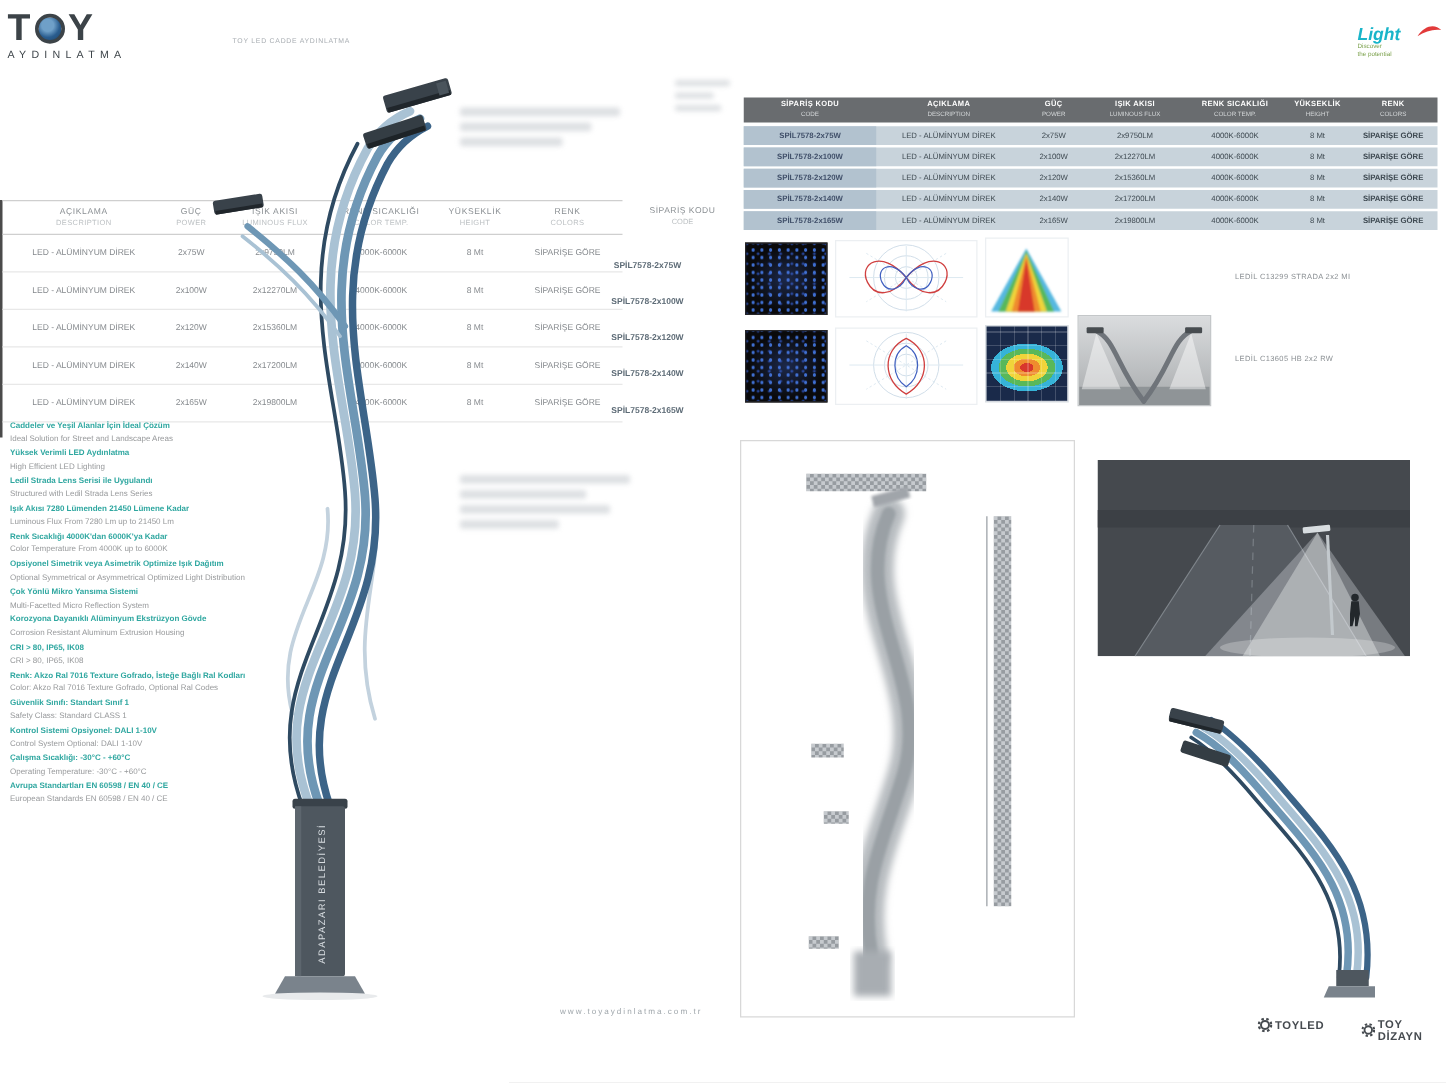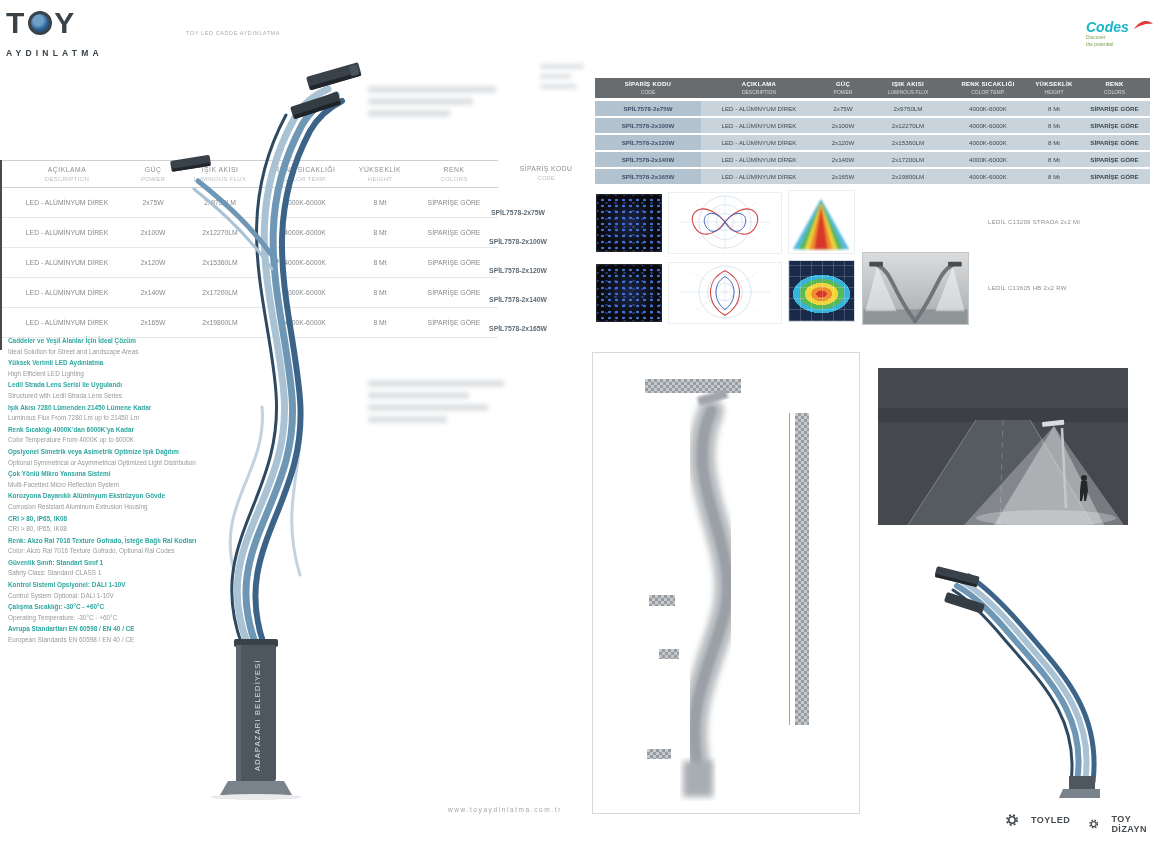--- a/index.html
+++ b/index.html
@@ -6,21 +6,21 @@
   #sheet{position:relative;width:1157px;height:866px;background:#ffffff;overflow:hidden;
          font-family:"Liberation Sans",sans-serif;color:#777;}
   .abs{position:absolute;}
 
   
   .brand-logo{left:6px;top:8px;}
   .logo-row{display:flex;align-items:center;font-weight:bold;font-size:30px;color:#3c4348;letter-spacing:2px;line-height:30px;}
   .globe{display:inline-block;width:24px;height:24px;border-radius:50%;margin:0 2px;
          background:radial-gradient(circle at 40% 35%, #6fa0c8 0 30%, #2a5d8f 60%, #1d4469 100%);
          border:3px solid #3c4348;box-sizing:border-box;}
-  .logo-sub{font-size:8.5px;letter-spacing:4.2px;color:#3c4348;font-weight:bold;margin-top:10px;}
+  .logo-sub{font-size:8.5px;letter-spacing:4.2px;color:#3c4348;font-weight:normal;margin-top:0;}
   .product-title{left:98px;top:6px;font-size:44px;font-weight:bold;color:#c3cad0;letter-spacing:1px;}
   .product-title sup{font-size:10px;color:#c3cad0;}
   .tagline{left:186px;top:30px;font-size:5.5px;letter-spacing:.6px;color:#a8adb2;}
 
   
   .table-edge{left:0;top:160px;width:2px;height:190px;background:#4a4a4a;}
   .ltable{left:2px;top:160px;width:496px;}
   .lthead{display:grid;grid-template-columns:118px 54px 80px 90px 60px 88px;
           border-top:1px solid #cfcfcf;border-bottom:1px solid #cfcfcf;padding:5px 0 5px 6px;}
   .lth{text-align:center;}
@@ -97,21 +97,21 @@
   .certs .cert:nth-of-type(6){background:#43a047;color:#fff;font-size:7px;font-weight:bold;
     padding:3px 4px;border-radius:3px;}
   .certs .cert:nth-of-type(7){width:18px;height:18px;border:1px solid #9a9ea1;border-radius:50%;
     background:radial-gradient(circle,#c9cdd0 0 3px,transparent 3px);}
   .certs .cert:nth-of-type(8){font-size:8px;font-weight:bold;}
   .certs .cert:nth-of-type(9){font-size:13px;font-weight:bold;color:#43a047;}
 
   .website{left:448px;top:806px;font-size:6.5px;letter-spacing:1.6px;color:#9fa6ab;text-decoration:none;}
 
   
-  .flogo{display:flex;align-items:center;gap:13px;font-weight:bold;font-size:9px;color:#464b50;letter-spacing:.5px;}
+  .flogo{display:flex;align-items:center;gap:2px;font-weight:bold;font-size:9px;color:#464b50;letter-spacing:.5px;}
   .toyled{left:1006px;top:814px;}
   .toydizayn{left:1065px;top:814px;padding-left:24px;}
 
   
   .turkey{left:1086px;top:20px;width:64px;}
   .turkey-title{font-size:14px;color:#19b5c9;font-weight:bold;font-style:italic;line-height:14px;}
   .turkey-sub{font-size:5px;color:#7aa04a;line-height:7px;}
   .tulip{position:absolute;right:-4px;top:-2px;}
 </style>
 </head>
@@ -569,21 +569,21 @@
     <g>
       <rect x="134" y="248" width="26" height="13" fill="#4e575f"></rect>
       <path d="M128,261 L166,261 L170,270 L124,270 Z" fill="#7a838c"></path>
     </g>
   </svg>
 
   <div class="abs turkey">
     <svg class="tulip" width="22" height="12" viewBox="0 0 22 12">
       <path d="M2,11 C8,2 16,1 21,6 C15,5 8,7 2,11 Z" fill="#e23a3a"></path>
     </svg>
-    <div class="turkey-title">Codes</div>
+    <div class="turkey-title">Light</div>
     <div class="turkey-sub">Discover</div>
     <div class="turkey-sub">the potential</div>
   </div>
 
   <div class="abs flogo toyled">
     <svg width="12" height="12" viewBox="0 0 12 12">
       <circle cx="6" cy="6" r="3.2" fill="none" stroke="#464b50" stroke-width="1.6"></circle>
       <circle cx="6" cy="6" r="5" fill="none" stroke="#464b50" stroke-width="1.8" stroke-dasharray="2,2"></circle>
     </svg>
     <span>TOYLED</span>

